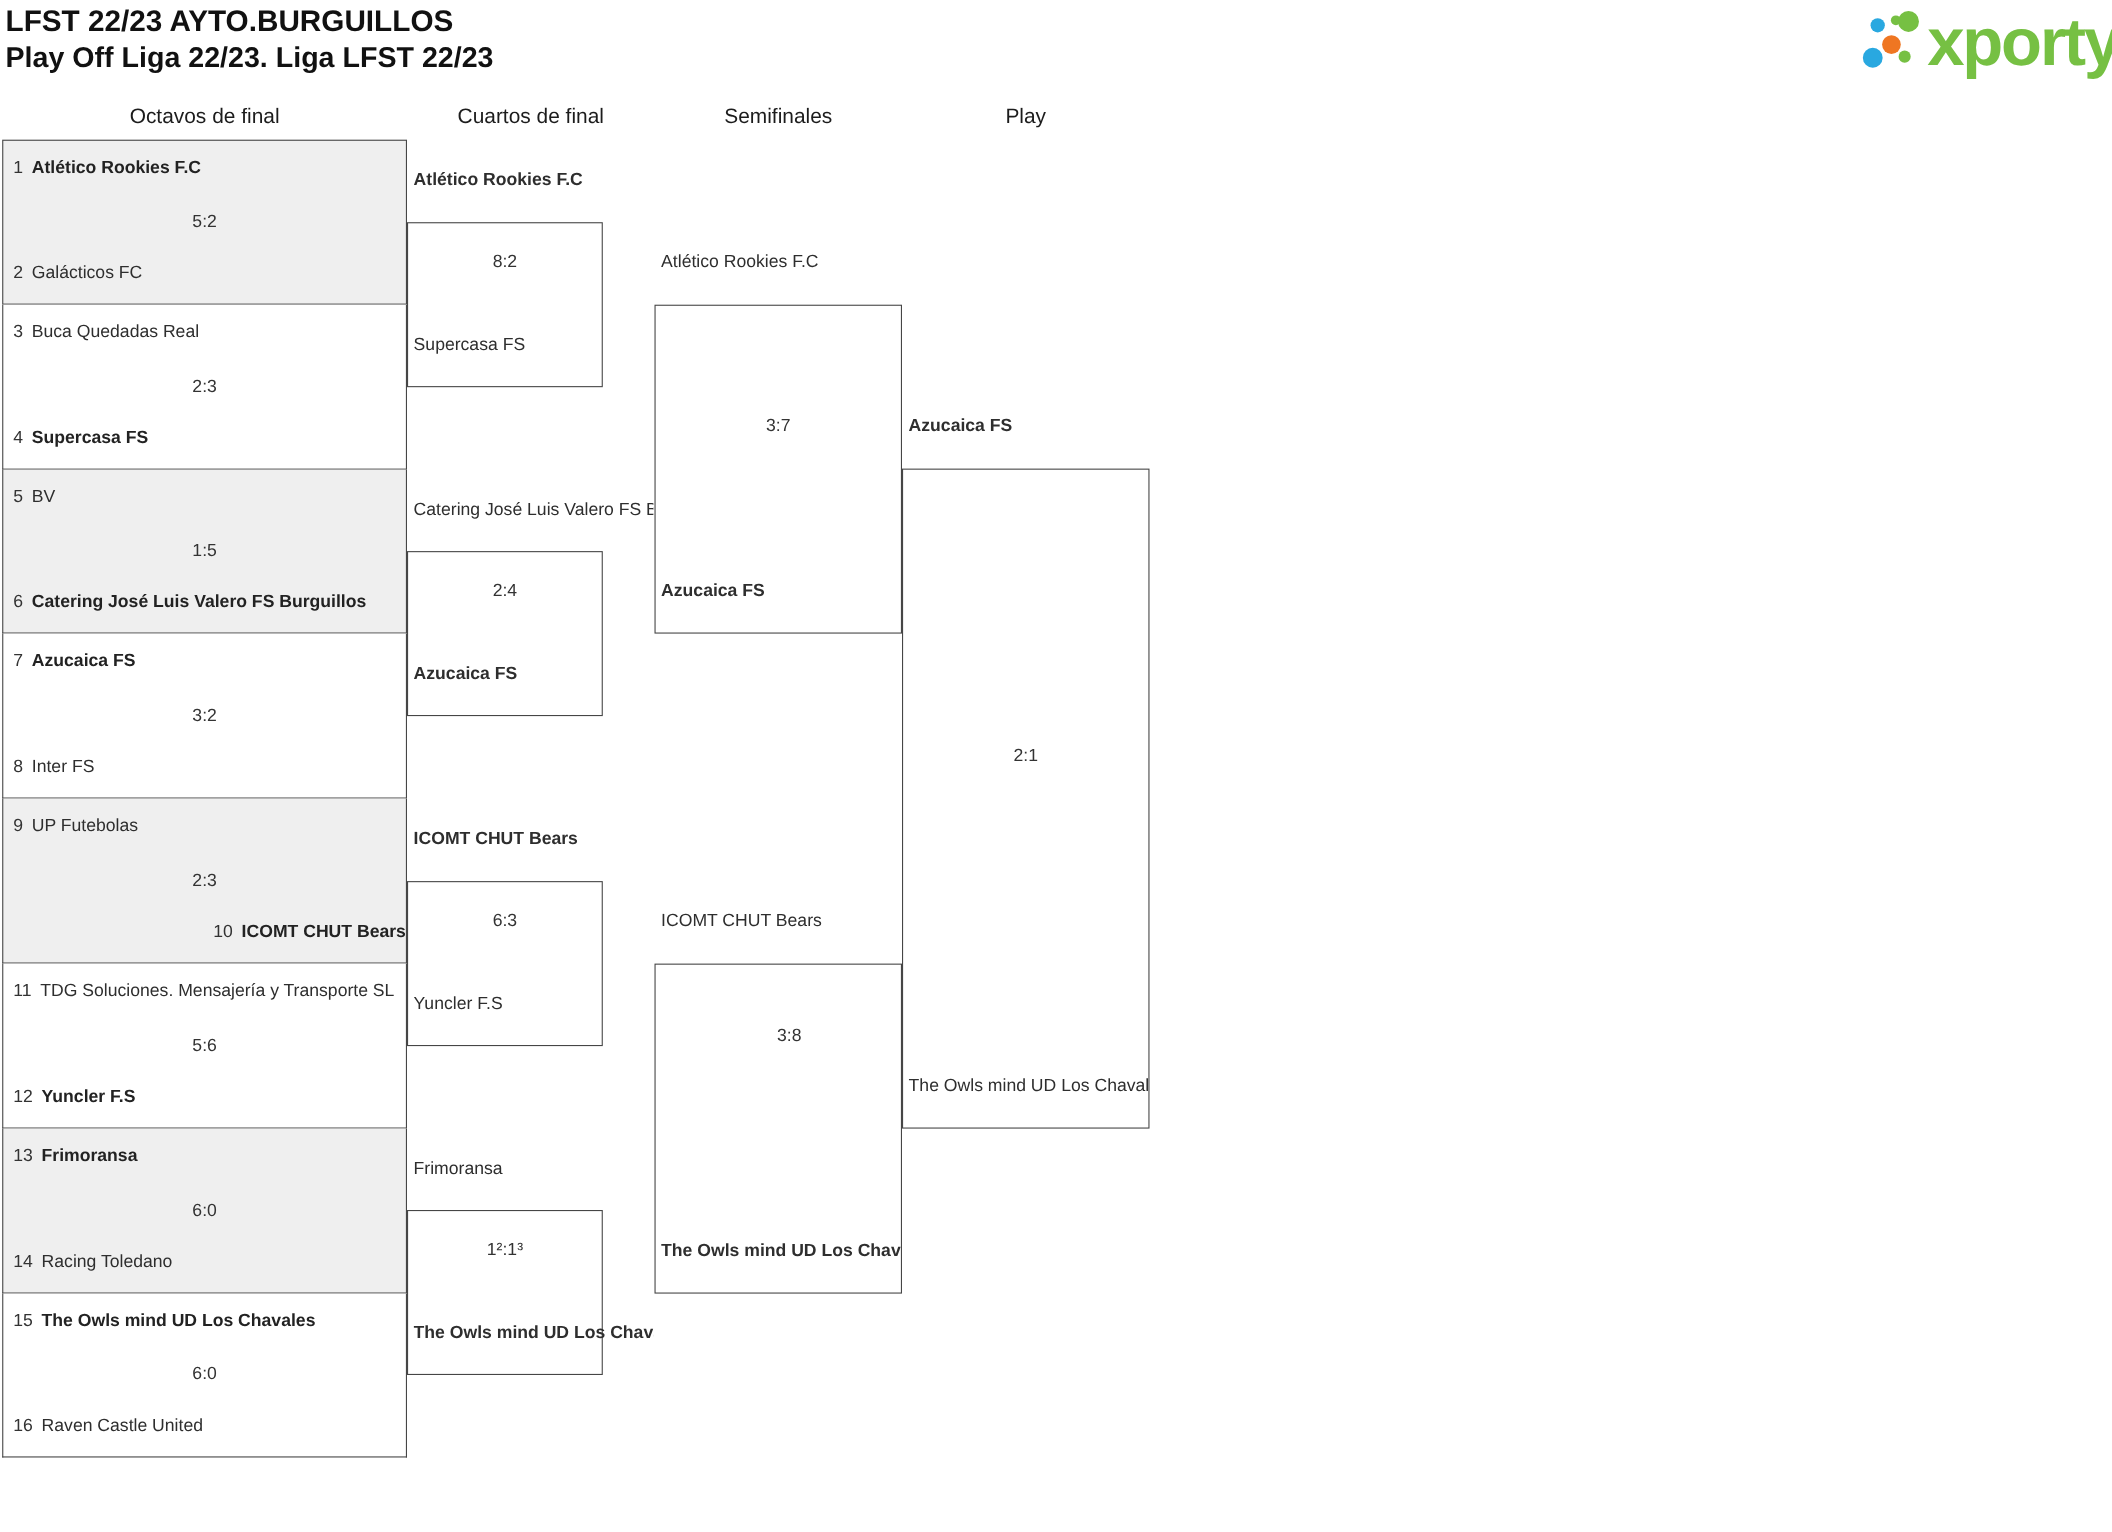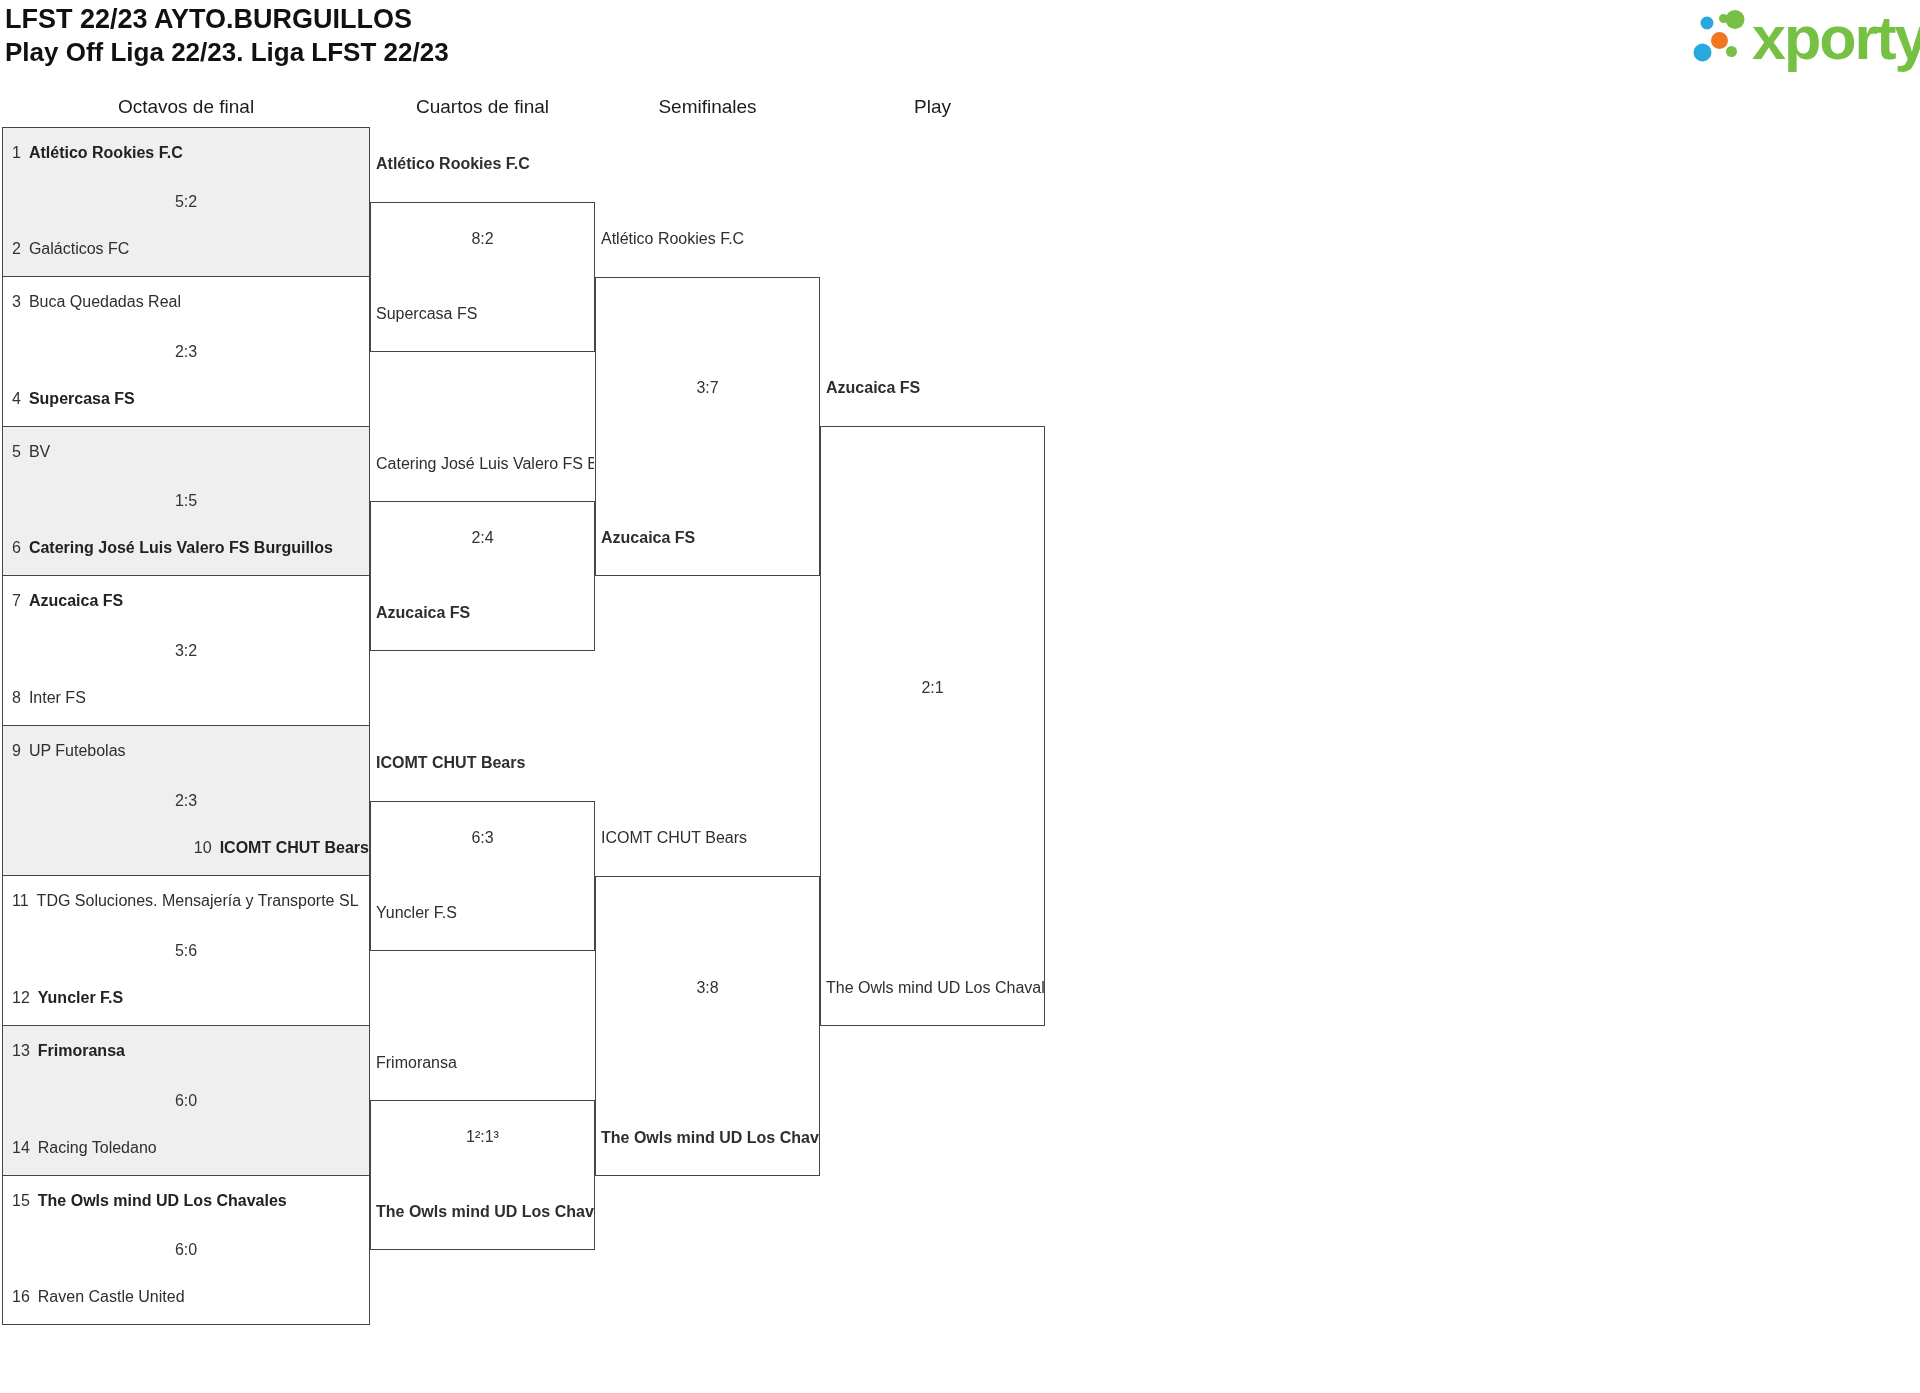--- a/index.html
+++ b/index.html
@@ -16,21 +16,21 @@
   .r16{left:2px;width:368px;background:#ffffff;}
   .r16.gray{background:#efefef;}
   .r16.no-top{border-top:none;}
   .team-row{position:absolute;left:0;right:0;padding-left:9px;height:22px;line-height:22px;font-size:16px;white-space:nowrap;overflow:hidden;}
   .team-row .seed{display:inline-block;margin-right:8px;font-weight:400;color:#333;}
   .tname{font-weight:400;color:#2e2e2e;}
   .winner{font-weight:700;color:#222;}
   .score{position:absolute;height:22px;line-height:22px;font-size:16px;text-align:center;color:#333;white-space:nowrap;}
   .r16 .score{left:0;right:0;top:50%;margin-top:-11px;}
   .lbl{position:absolute;width:218px;height:22px;line-height:22px;font-size:16px;white-space:nowrap;overflow:hidden;color:#2e2e2e;}
-  .col-qf{left:370px;width:225px;}
+  .col-qf{left:370px;width:178px;}
   .col-sf{left:595px;width:225px;}
   .col-f{left:820px;width:225px;}
   .lbl-qf{left:376px;}
   .lbl-sf{left:601px;}
   .lbl-f{left:826px;}
   .logo{left:1690px;top:6px;width:62px;height:62px;}
   .logo-text{left:1752px;top:11px;font-size:61px;line-height:54px;font-weight:700;letter-spacing:-2px;white-space:nowrap;}
 </style>
 </head>
 <body>
@@ -157,20 +157,20 @@
 <div class="lbl lbl-qf winner" style="top:1201px;">The Owls mind UD Los Chavales</div>
 
 <div class="box col-sf" style="top:277px;height:299px;"></div>
 <div class="box col-sf" style="top:876px;height:300px;"></div>
 
 <div class="lbl lbl-sf" style="top:228px;">Atlético Rookies F.C</div>
 <div class="score col-sf" style="top:377px;">3:7</div>
 <div class="lbl lbl-sf winner" style="top:527px;">Azucaica FS</div>
 
 <div class="lbl lbl-sf" style="top:827px;">ICOMT CHUT Bears</div>
-<div class="score col-sf" style="top:977px;">3:8</div>
+<div class="score col-sf" style="top:931px;padding-left:10px;">3:8</div>
 <div class="lbl lbl-sf winner" style="top:1127px;">The Owls mind UD Los Chavales</div>
 
 <div class="box col-f" style="top:426px;height:600px;"></div>
 
 <div class="lbl lbl-f winner" style="top:377px;">Azucaica FS</div>
 <div class="score col-f" style="top:677px;">2:1</div>
 <div class="lbl lbl-f" style="top:977px;">The Owls mind UD Los Chavales</div>
 
 </body></html>

